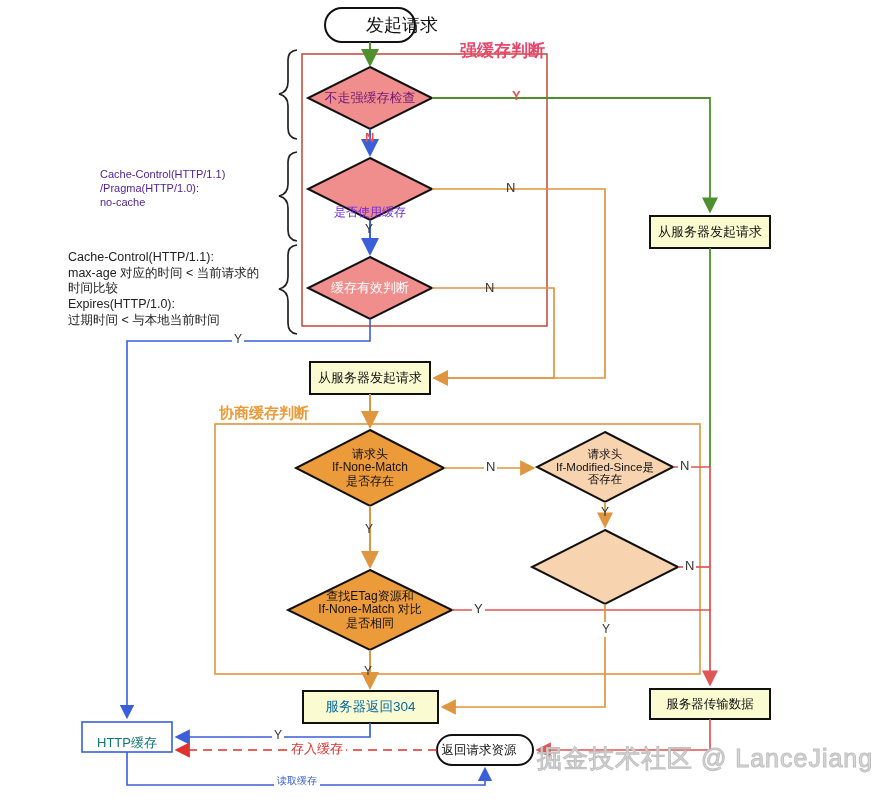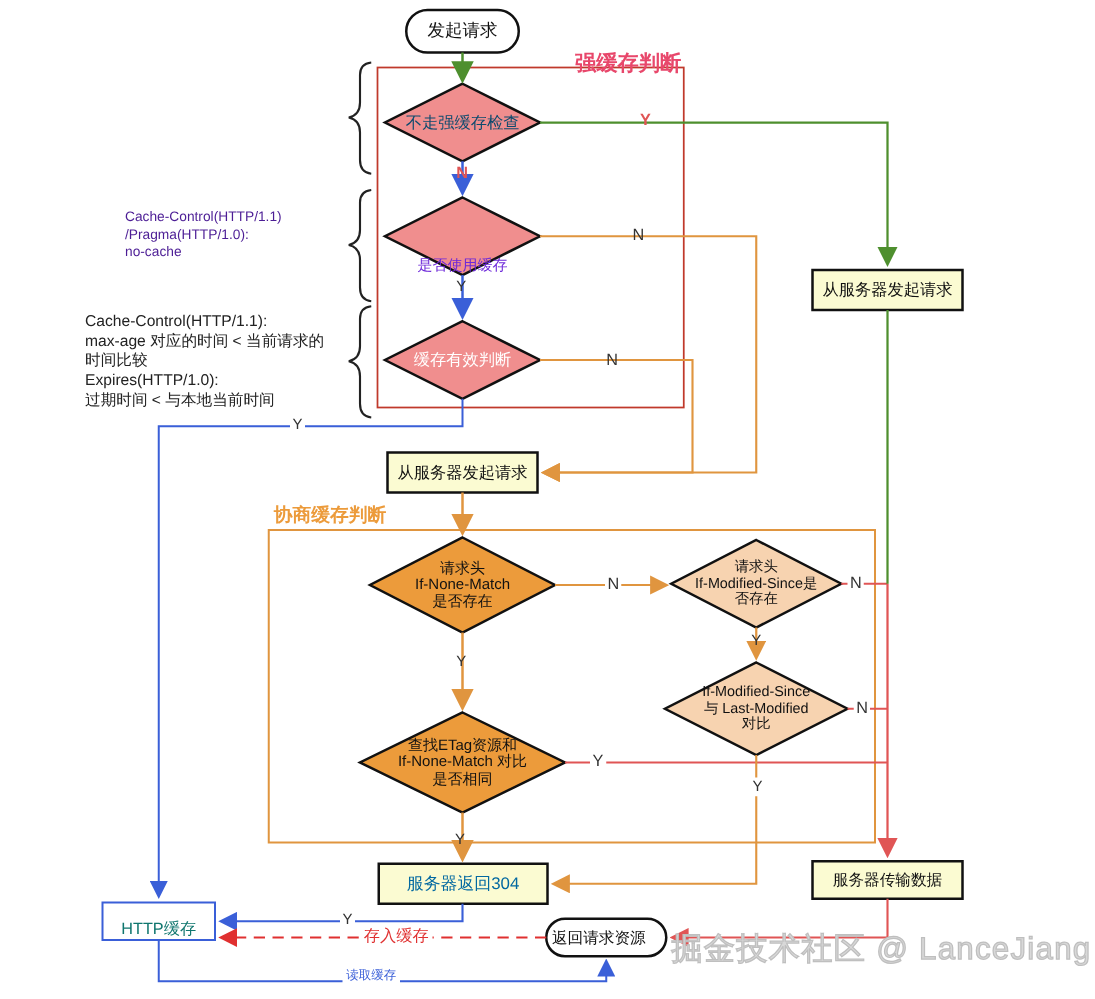--- a/index.html
+++ b/index.html
@@ -114,38 +114,35 @@
 
   <div class="lbl" style="left:100px;top:168px;width:170px;text-align:left;color:#4c1d95;font-size:11px;">Cache-Control(HTTP/1.1)
 /Pragma(HTTP/1.0):
 no-cache</div>
   <div class="lbl" style="left:68px;top:250px;width:210px;text-align:left;color:#222;font-size:12.5px;">Cache-Control(HTTP/1.1):
 max-age 对应的时间 &lt; 当前请求的
 时间比较
 Expires(HTTP/1.0):
 过期时间 &lt; 与本地当前时间</div>
 
-  <div class="nodetext" style="left:325px;top:8px;width:90px;height:34px;color:#111;font-size:14px;">发起请求</div>
+  <div class="nodetext" style="left:325px;top:8px;width:90px;height:34px;color:#111;font-size:18px;padding-left:32px;">发起请求</div>
 
-  <div class="nodetext" style="left:308px;top:84px;width:124px;height:28px;color:#0c4a6e;font-size:13px;">不走强缓存检查</div>
+  <div class="nodetext" style="left:308px;top:84px;width:124px;height:28px;color:#701a75;font-size:13px;">不走强缓存检查</div>
   <div class="nodetext" style="left:308px;top:175px;width:124px;height:28px;color:#6d28d9;font-size:12px;margin-top:24px;">是否使用缓存</div>
   <div class="nodetext" style="left:308px;top:274px;width:124px;height:28px;color:#ffffff;font-size:13px;">缓存有效判断</div>
 
   <div class="nodetext" style="left:650px;top:216px;width:120px;height:32px;color:#111;font-size:13px;">从服务器发起请求</div>
   <div class="nodetext" style="left:310px;top:362px;width:120px;height:32px;color:#111;font-size:13px;">从服务器发起请求</div>
 
   <div class="nodetext" style="left:300px;top:440px;width:140px;height:56px;color:#111;font-size:12px;white-space:pre-line;">请求头
 If-None-Match
 是否存在</div>
   <div class="nodetext" style="left:532px;top:440px;width:146px;height:54px;color:#111;font-size:11.5px;white-space:pre-line;">请求头
 If-Modified-Since是
 否存在</div>
-  <div class="nodetext" style="left:533px;top:539px;width:144px;height:56px;color:#111;font-size:11.5px;white-space:pre-line;">If-Modified-Since
-与 Last-Modified
-对比</div>
   <div class="nodetext" style="left:292px;top:582px;width:156px;height:56px;color:#111;font-size:12px;white-space:pre-line;">查找ETag资源和
 If-None-Match 对比
 是否相同</div>
 
   <div class="nodetext" style="left:303px;top:691px;width:135px;height:32px;color:#0369a1;font-size:13.5px;">服务器返回304</div>
   <div class="nodetext" style="left:650px;top:689px;width:120px;height:30px;color:#111;font-size:12.5px;">服务器传输数据</div>
 
   <div class="nodetext" style="left:82px;top:722px;width:90px;height:42px;color:#0f766e;font-size:13px;">HTTP缓存</div>
   <div class="nodetext" style="left:437px;top:735px;width:84px;height:30px;color:#111;font-size:12.5px;">返回请求资源</div>
 

